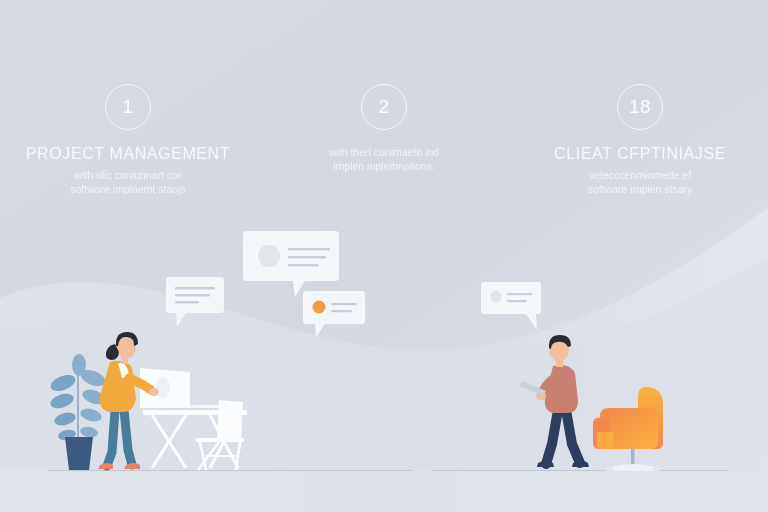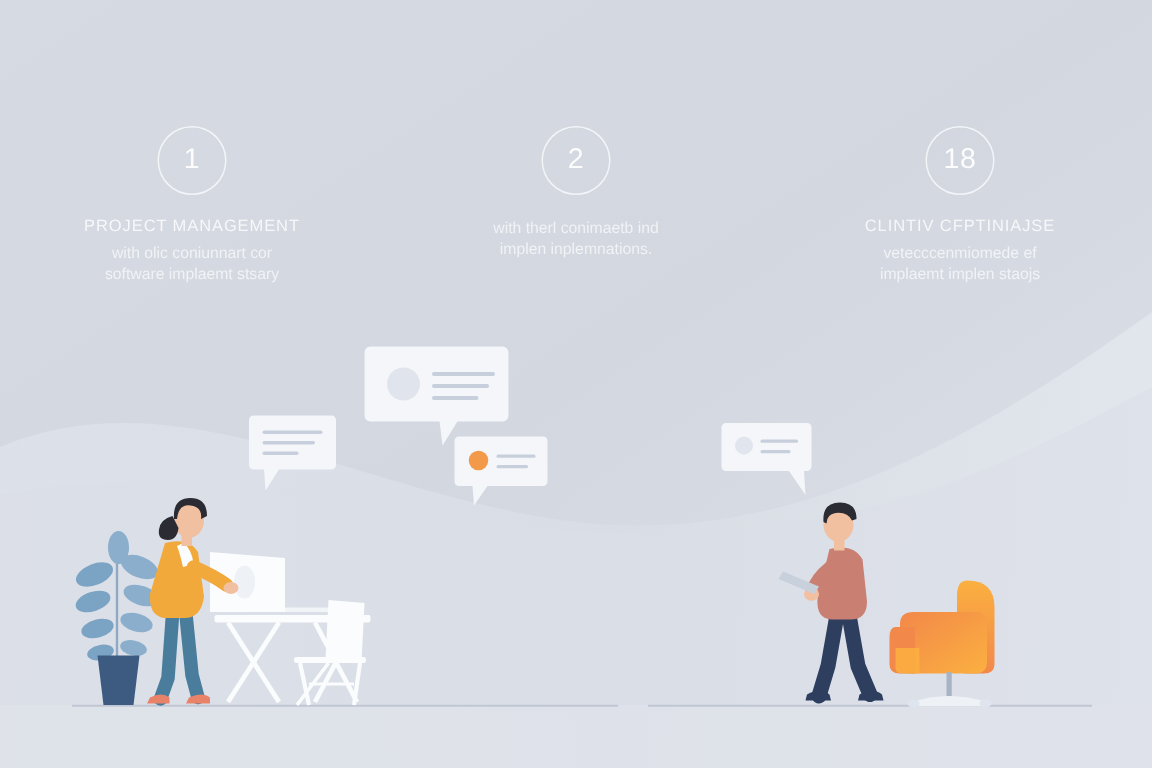--- a/index.html
+++ b/index.html
@@ -35,21 +35,21 @@
     border-radius:50%;
     border:1.6px solid rgba(255,255,255,.72);
     display:flex; align-items:center; justify-content:center;
     color:rgba(255,255,255,.92);
     font-size:19px;
     letter-spacing:.5px;
     margin-bottom:15px;
   }
   .step-title {
     color:rgba(255,255,255,.80);
-    font-size:11px;
+    font-size:16px;
     letter-spacing:.6px;
     text-align:center;
     white-space:nowrap;
     margin-bottom:5px;
     filter:blur(.25px);
   }
   .step-line {
     color:rgba(255,255,255,.68);
     font-size:10.5px;
     line-height:14px;
@@ -99,38 +99,38 @@
   </svg>
 
   <div class="steps">
 
     <div class="step">
       <div class="step-circle">
         <span>1</span>
       </div>
       <div class="step-title">PROJECT MANAGEMENT</div>
       <div class="step-line">with olic coniunnart cor</div>
-      <div class="step-line">software implaemt stsary</div>
+      <div class="step-line">software implaemt staojs</div>
     </div>
 
     <div class="step">
       <div class="step-circle">
         <span>2</span>
       </div>
       <div class="step-line">with therl conimaetb ind</div>
       <div class="step-line">implen inplemnations.</div>
     </div>
 
     <div class="step">
       <div class="step-circle">
         <span>18</span>
       </div>
-      <div class="step-title">CLINTIV CFPTINIAJSE</div>
+      <div class="step-title">CLIEAT CFPTINIAJSE</div>
       <div class="step-line">vetecccenmiomede ef</div>
-      <div class="step-line">implaemt implen staojs</div>
+      <div class="step-line">software implen stsary</div>
     </div>
 
   </div>
 
   <div class="bubble" style="left:243px; top:231px;">
     <svg width="110" height="70" viewBox="0 0 110 70">
       <path d="M4,0 H92 a4,4 0 0 1 4,4 V46 a4,4 0 0 1 -4,4 H62 L52,66 L50,50 H4 a4,4 0 0 1 -4,-4 V4 a4,4 0 0 1 4,-4 Z" fill="#f4f6f9"></path>
       <circle cx="26" cy="25" r="11" fill="#e0e5ed"></circle>
       <rect x="45" y="17" width="42" height="2.6" rx="1.3" fill="#c7cedc"></rect>
       <rect x="45" y="25" width="38" height="2.6" rx="1.3" fill="#c7cedc"></rect>

